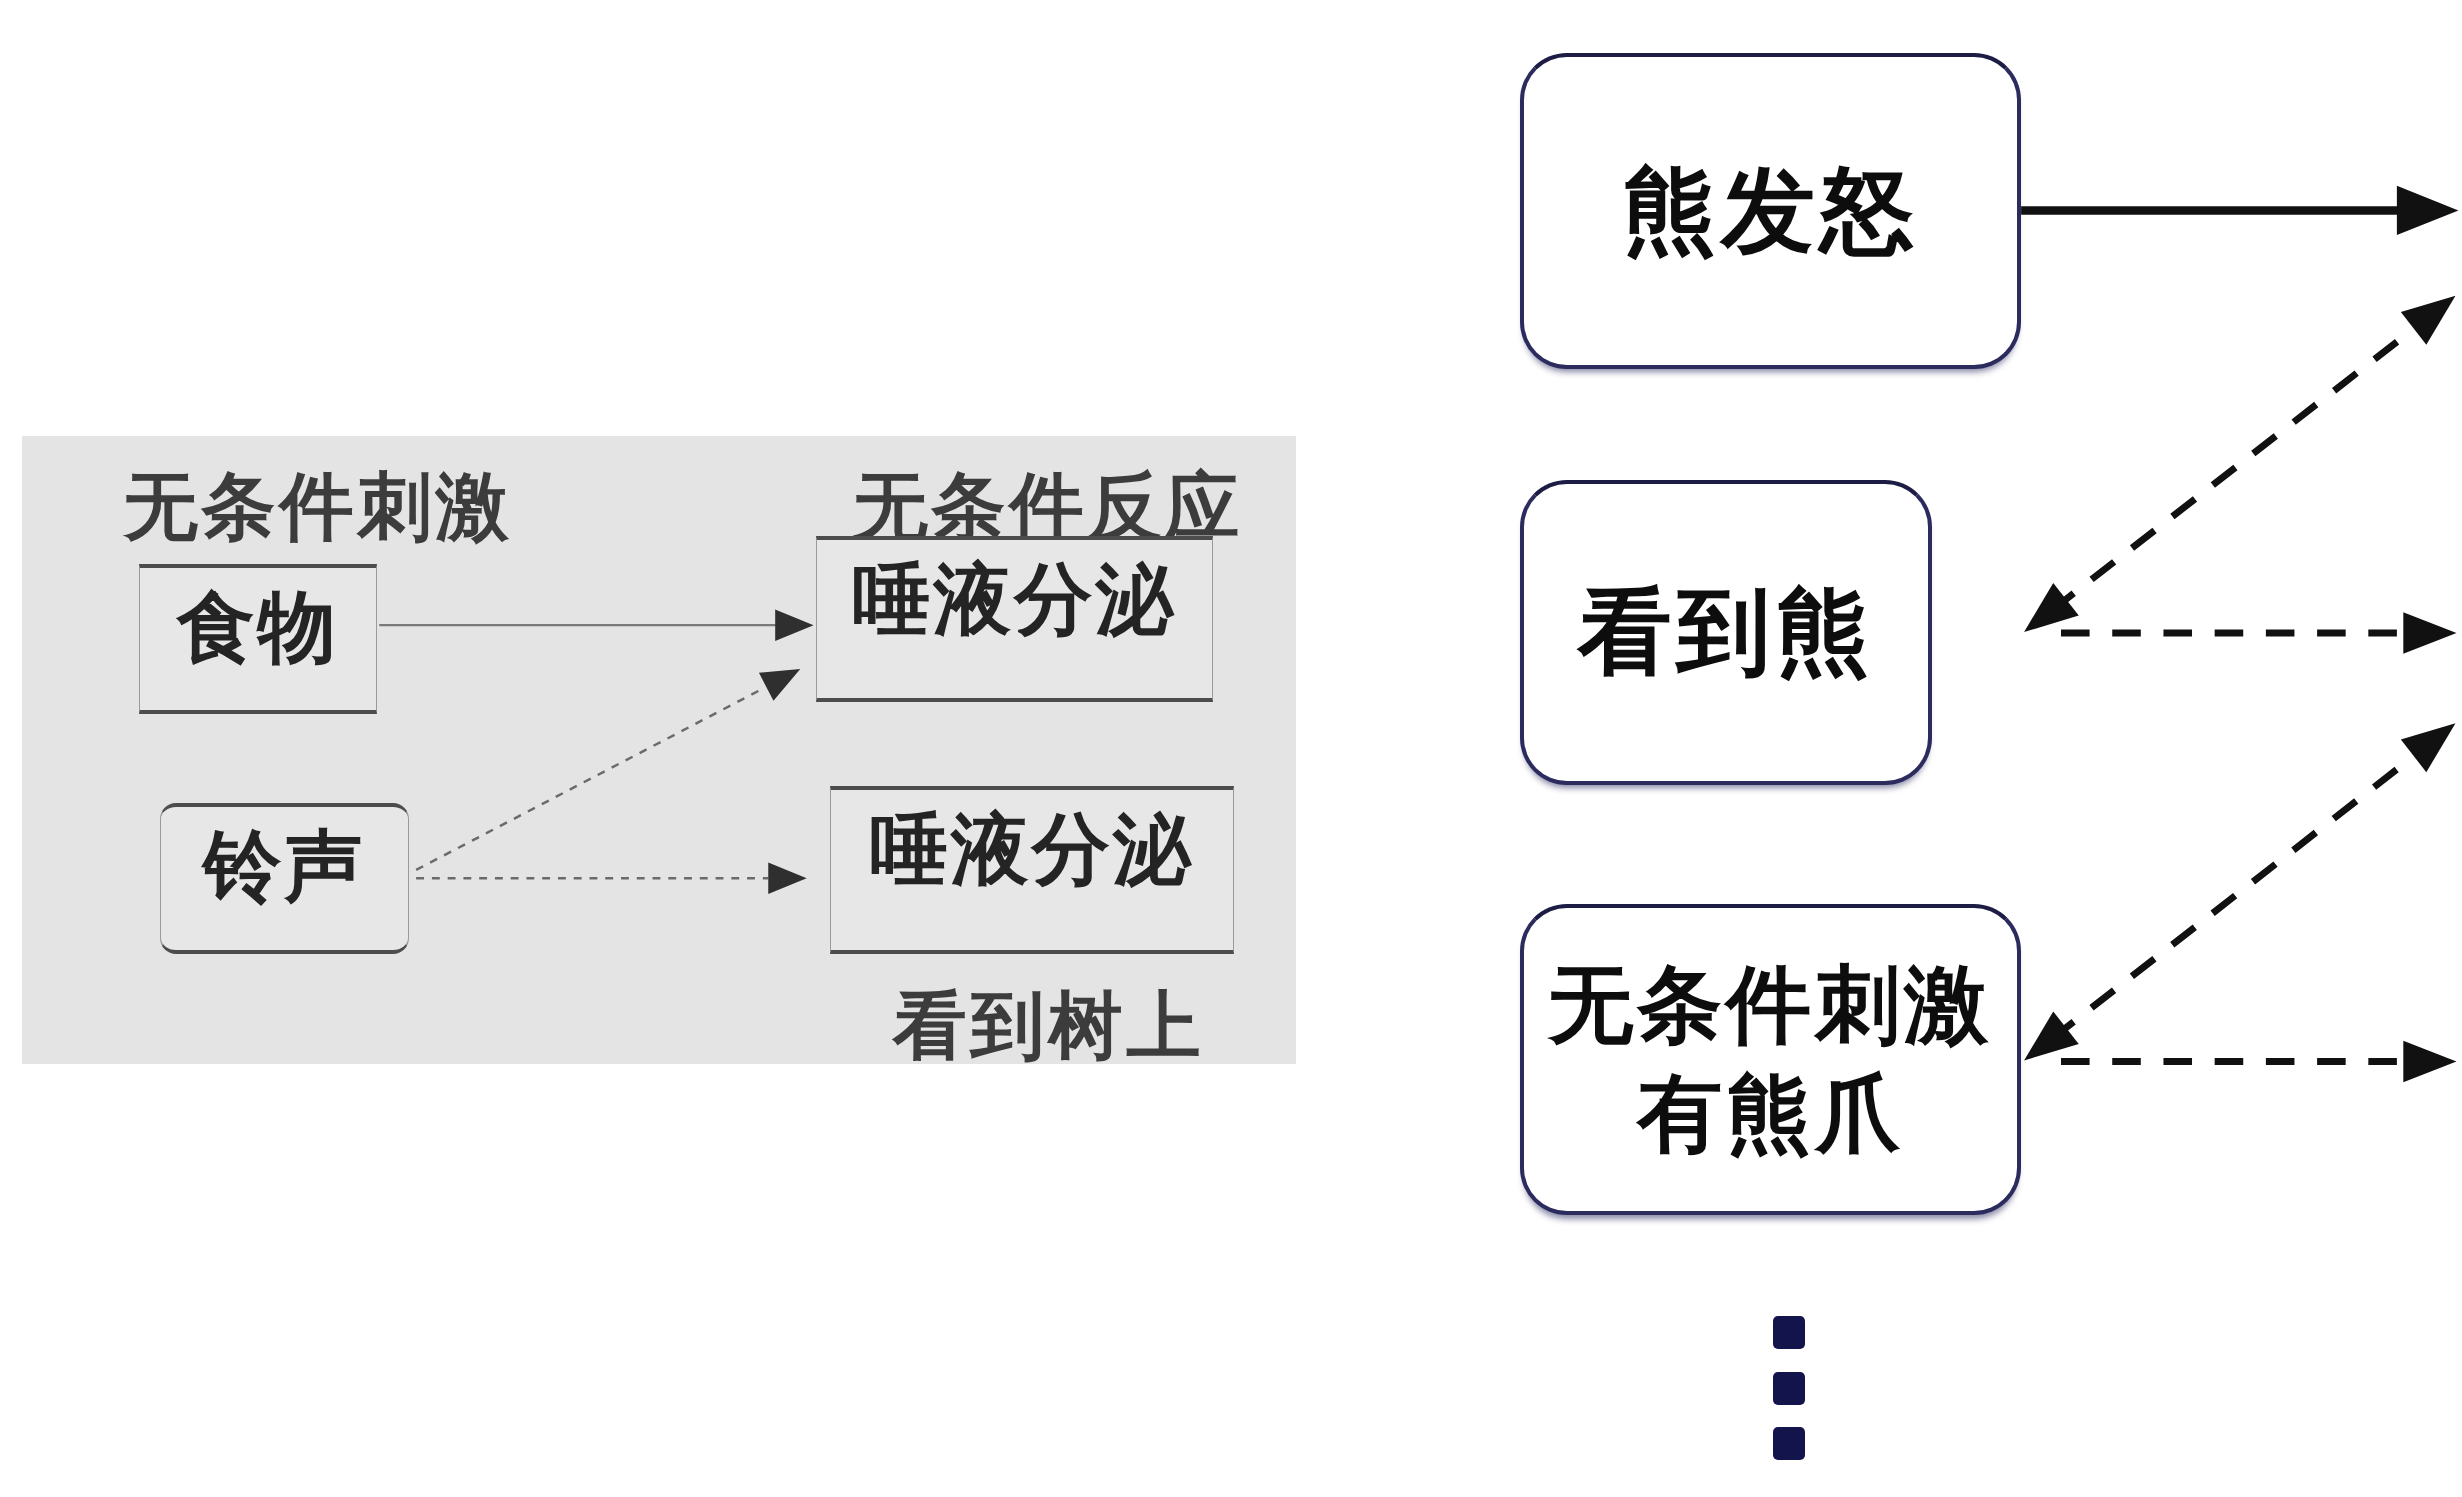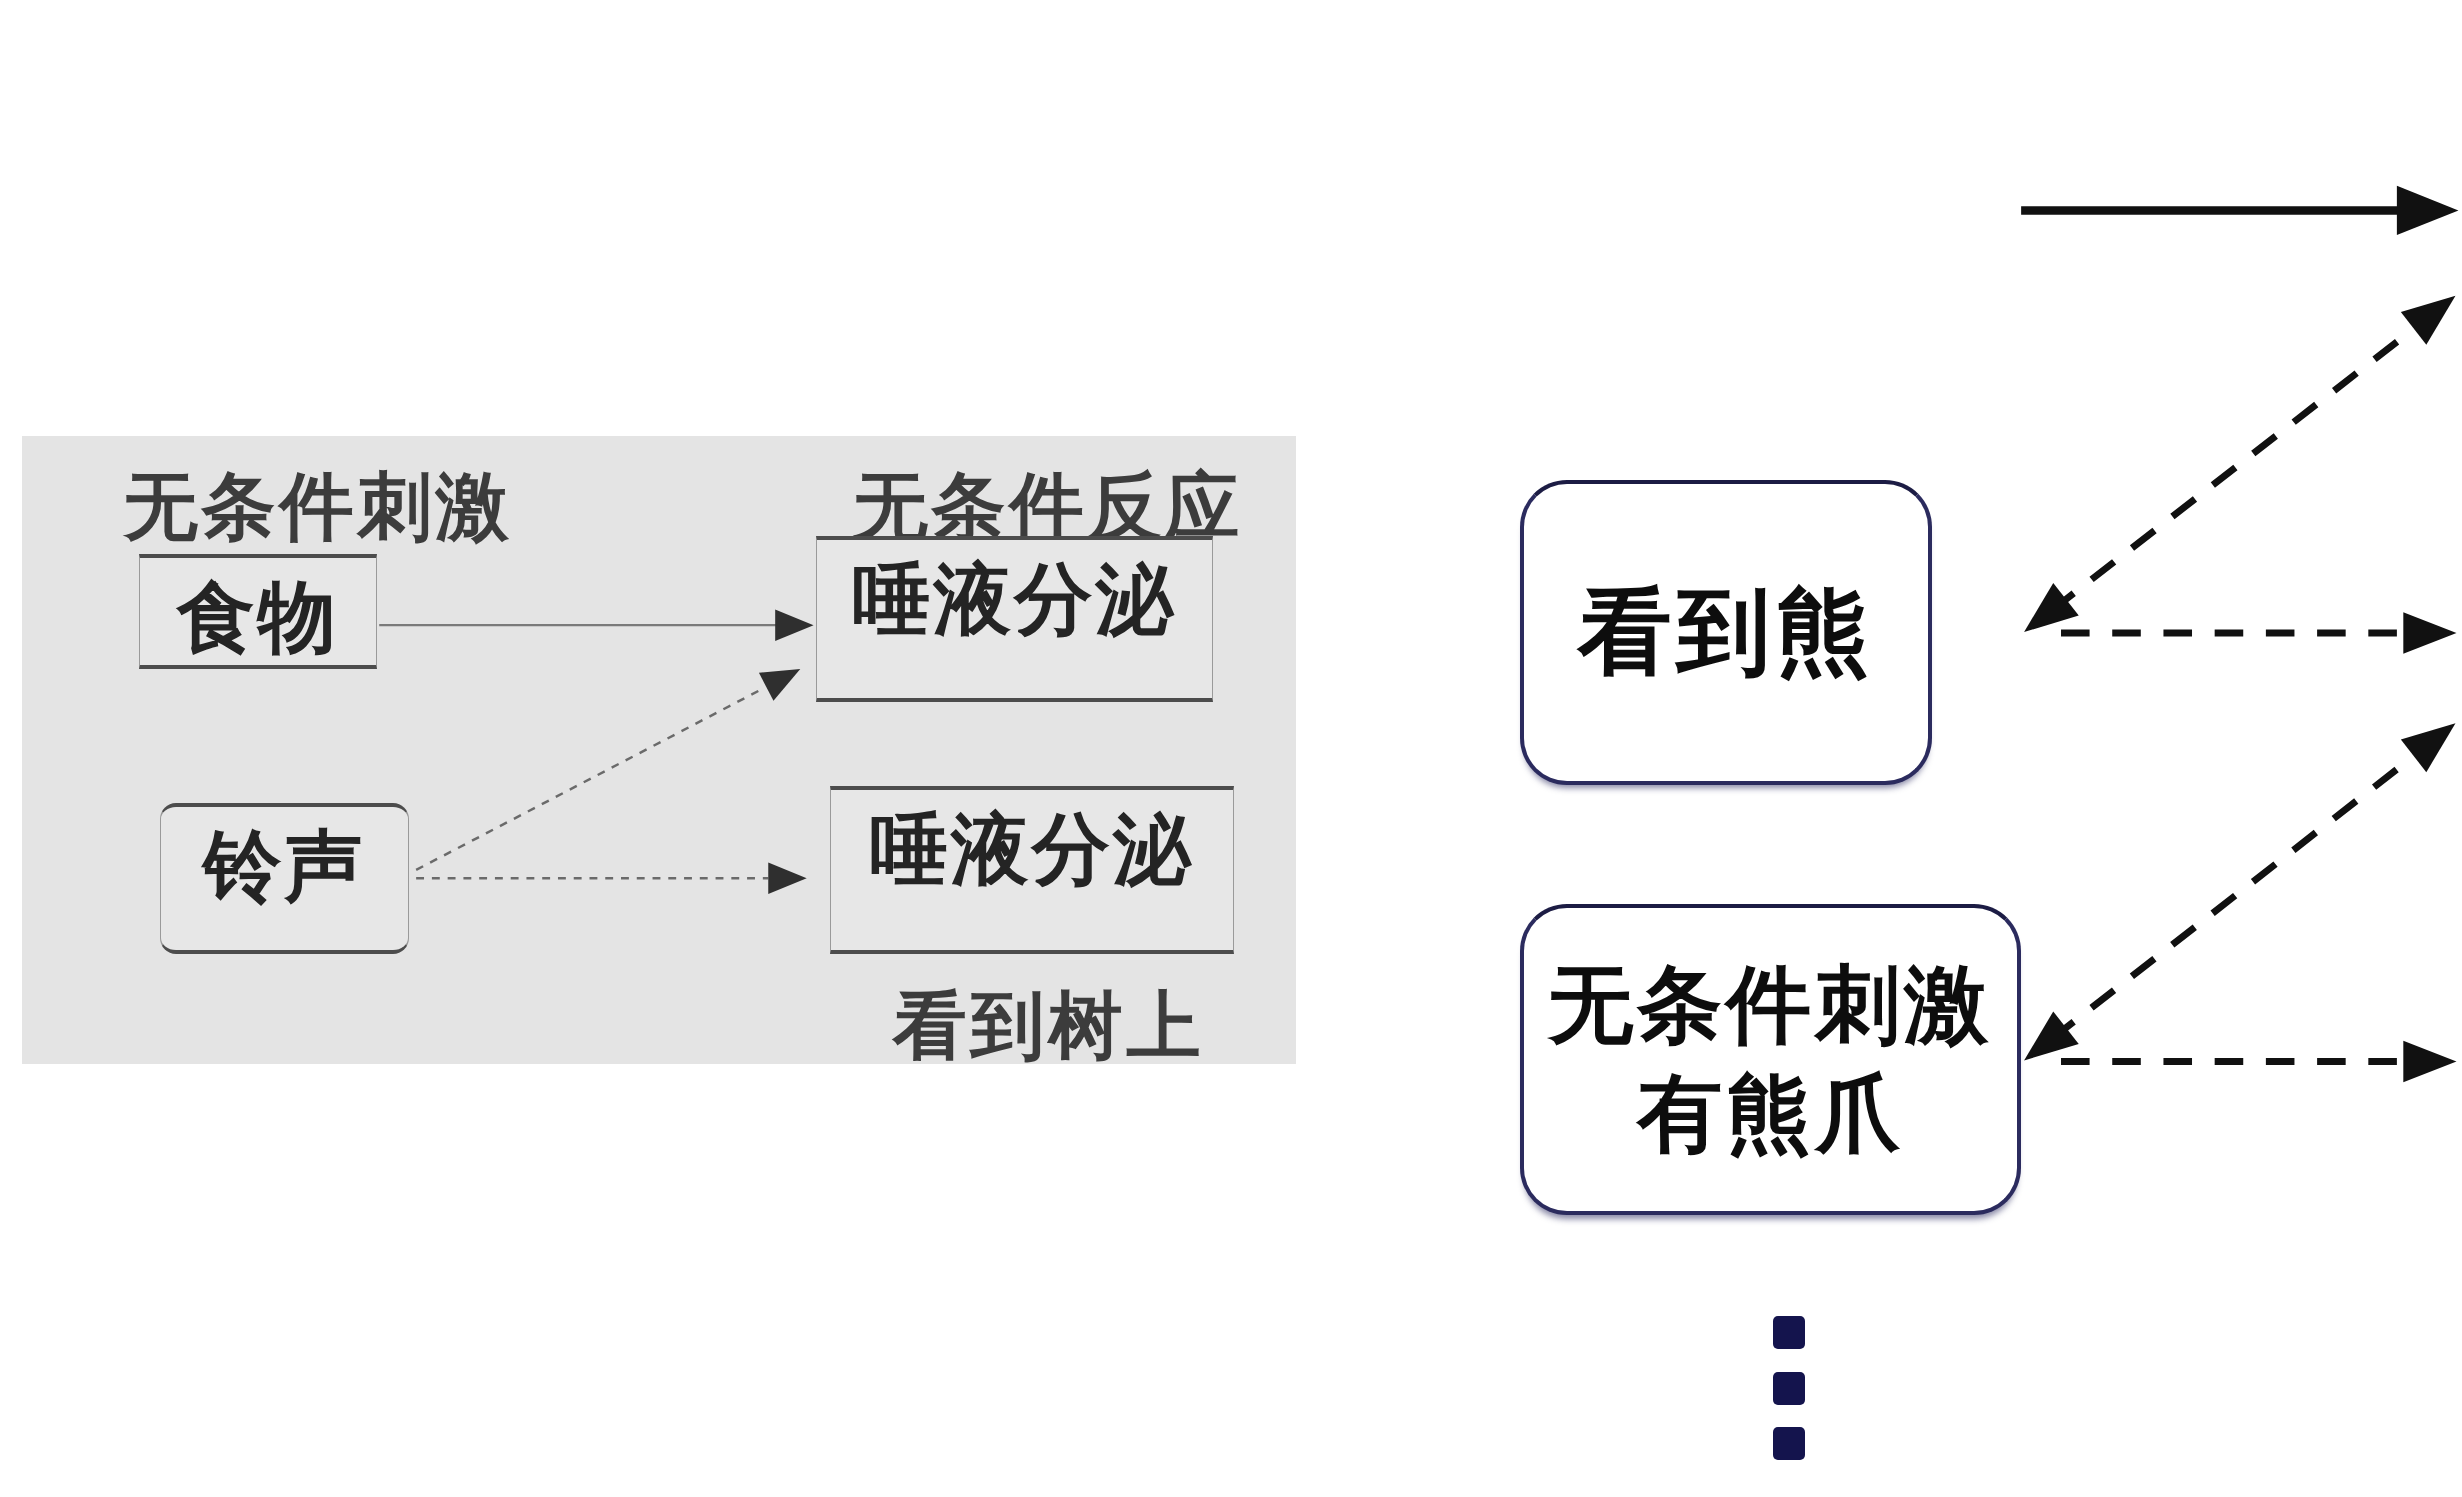--- a/index.html
+++ b/index.html
@@ -31,28 +31,31 @@
 </style>
 </head>
 <body>
 
 <div id="canvas">
 
   <div id="pavlov-panel">
     <div class="gp-label" style="left:59px;top:22px;margin-left:43px;">无条件刺激</div>
     <div class="gp-label" style="left:832px;top:22px;">无条件反应</div>
 
-    <div class="gp-box" style="left:117px;top:118px;width:238px;height:115px;">食物</div>
+    <div class="gp-box" style="left:117px;top:128px;width:238px;height:150px;">食物</div>
     <div class="gp-box" style="left:794px;top:100px;width:397px;height:166px;">唾液分泌</div>
     <div class="gp-box" style="left:138px;top:367px;width:249px;height:151px;border-radius:16px;">铃声</div>
     <div class="gp-box" style="left:808px;top:350px;width:404px;height:168px;">唾液分泌</div>
 
     <div class="gp-label" style="left:871px;top:541px;">看到树上</div>
   </div>
 
+  <div class="rbox navy" style="left:1520px;top:53px;width:501px;height:316px;">
+    <span class="cjk-big">熊发怒</span>
+  </div>
 
   <div class="rbox navy" style="left:1520px;top:480px;width:412px;height:305px;">
     <span class="cjk-big">看到熊</span>
   </div>
 
   <div class="rbox navy" style="left:1520px;top:904px;width:501px;height:311px;">
     <span class="cjk-mid">无条件刺激</span>
     <span class="cjk-mid">有熊爪</span>
   </div>
 

